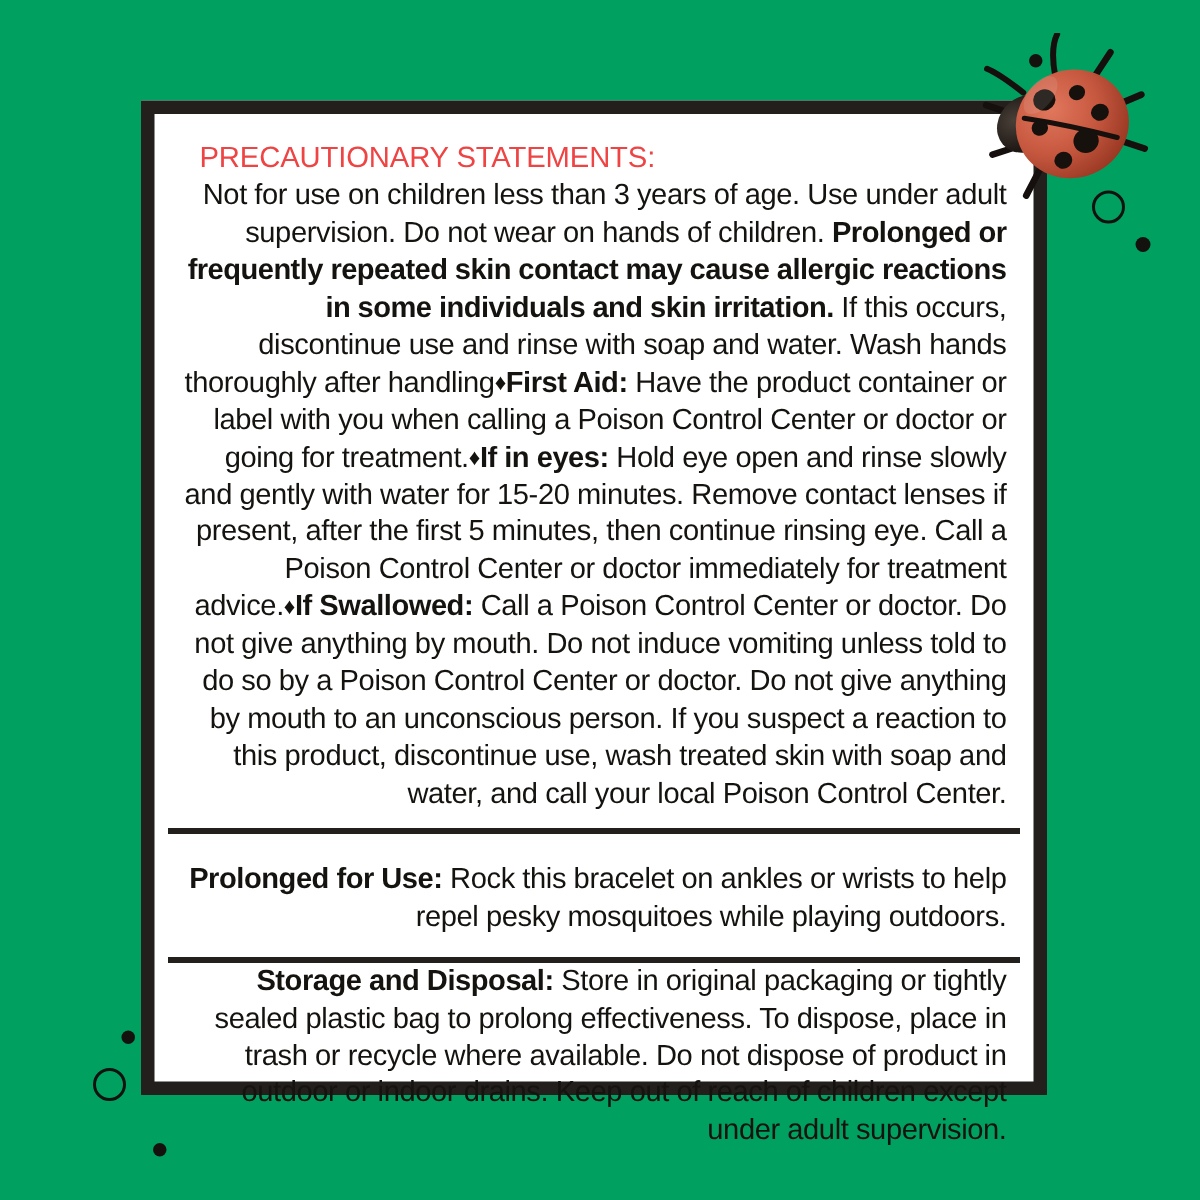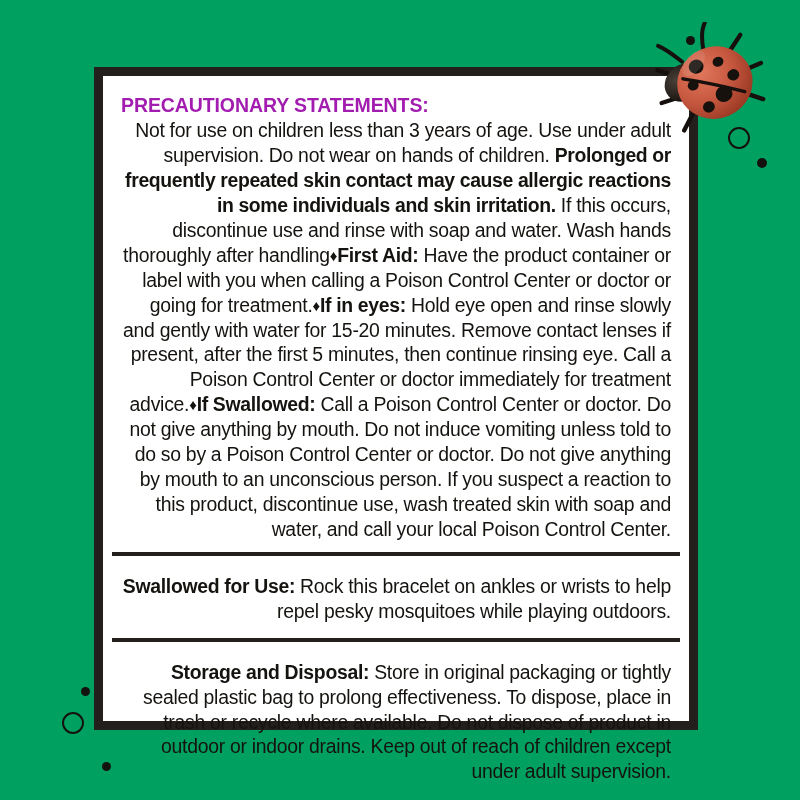--- a/index.html
+++ b/index.html
@@ -60,35 +60,35 @@
     display: flex;
     flex-direction: column;
   }
 
   .card-section {
     padding: 0 18px;
     box-sizing: border-box;
   }
   .section-precautions { padding-top: 17px; padding-bottom: 10px; }
   .section-directions  { padding-top: 18px; padding-bottom: 14px; }
-  .section-storage     { padding-top: 18px; padding-bottom: 14px; }
+  .section-storage     { padding-bottom: 14px; }
 
   .section-rule {
     height: 4px;
     background: #231f1c;
     margin: 0 9px;
     flex: none;
   }
 
   .block-title {
     font-size: 19.5px;
-    font-weight: bold;
+    font-weight: normal;
     letter-spacing: -0.1px;
-    color: #a21caf;
-    margin: 0 0 1px 0;
+    color: #ef4444;
+    margin: 0 0 1px 12px;
     line-height: 1.24;
   }
 
   .body-copy {
     font-size: 19.4px;
     line-height: 1.285;
     color: #15130f;
     margin: 0;
     letter-spacing: -0.26px;
     word-spacing: -0.1px;
@@ -176,21 +176,21 @@
   <div id="label-card" style="background: rgb(255, 255, 255); border-color: rgb(35, 31, 28);">
 
     <div class="card-section section-precautions">
       <div class="block-title">PRECAUTIONARY STATEMENTS:</div>
       <p class="body-copy"><span>Not for use on children less than 3 years of age. Use under adult supervision. Do not wear on hands of children. </span><b>Prolonged or frequently repeated skin contact may cause allergic reactions in some individuals and skin irritation.</b><span> If this occurs, discontinue use and rinse with soap and water. Wash hands thoroughly after handling</span><span class="bullet-diamond">♦</span><span class="lead-in">First Aid:</span><span> Have the product container or label with you when calling a Poison Control Center or doctor or going for treatment.</span><span class="bullet-diamond">♦</span><span class="lead-in">If in eyes:</span><span> Hold eye open and rinse slowly and gently with water for 15-20 minutes. Remove contact lenses if present, after the first 5 minutes, then continue rinsing eye. Call a Poison Control Center or doctor immediately for treatment advice.</span><span class="bullet-diamond">♦</span><span class="lead-in">If Swallowed:</span><span> Call a Poison Control Center or doctor. Do not give anything by mouth. Do not induce vomiting unless told to do so by a Poison Control Center or doctor. Do not give anything by mouth to an unconscious person.  If you suspect a reaction to this product, discontinue use, wash treated skin with soap and water, and call your local Poison Control Center.</span></p>
     </div>
 
     <div class="section-rule"></div>
 
     <div class="card-section section-directions">
-      <p class="body-copy"><span class="lead-in">Swallowed for Use:</span><span>  Rock this bracelet on ankles or wrists to help repel pesky mosquitoes while playing outdoors.</span></p>
+      <p class="body-copy"><span class="lead-in">Prolonged for Use:</span><span>  Rock this bracelet on ankles or wrists to help repel pesky mosquitoes while playing outdoors.</span></p>
     </div>
 
     <div class="section-rule"></div>
 
     <div class="card-section section-storage">
       <p class="body-copy"><span class="lead-in">Storage and Disposal:</span><span>  Store in original packaging or tightly sealed plastic bag to prolong effectiveness. To dispose, place in trash or recycle where available. Do not dispose of product in outdoor or indoor drains. Keep out of reach of children except under adult supervision.</span></p>
     </div>
 
   </div>
 </div>

